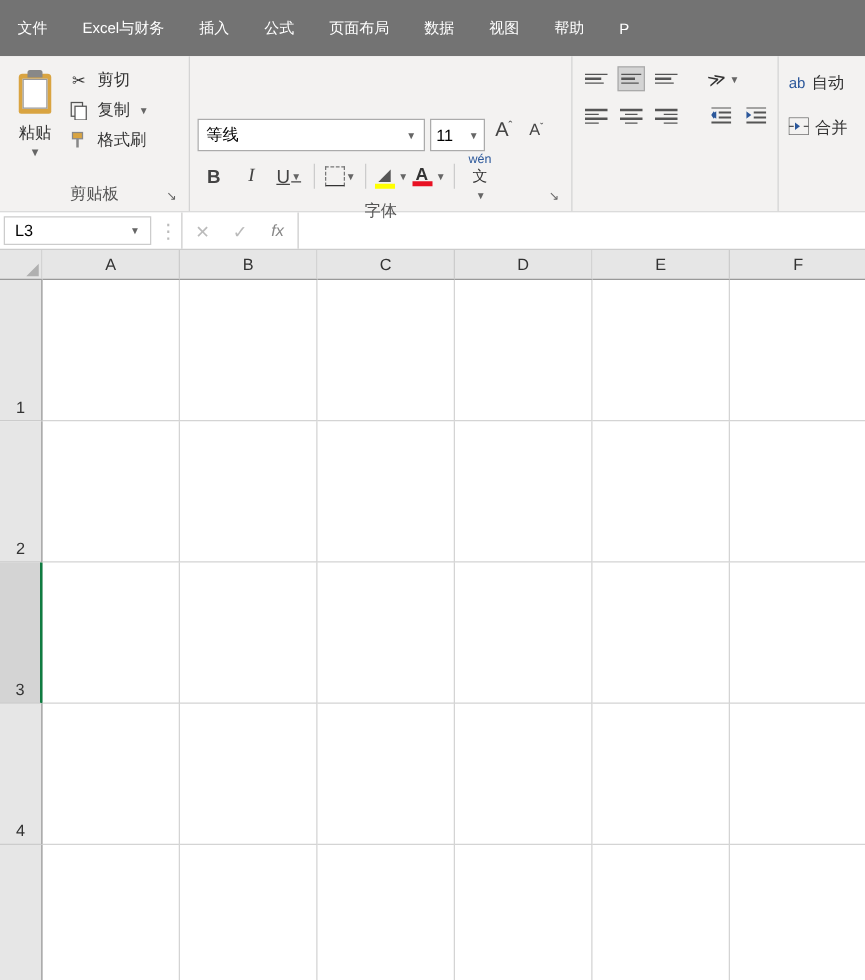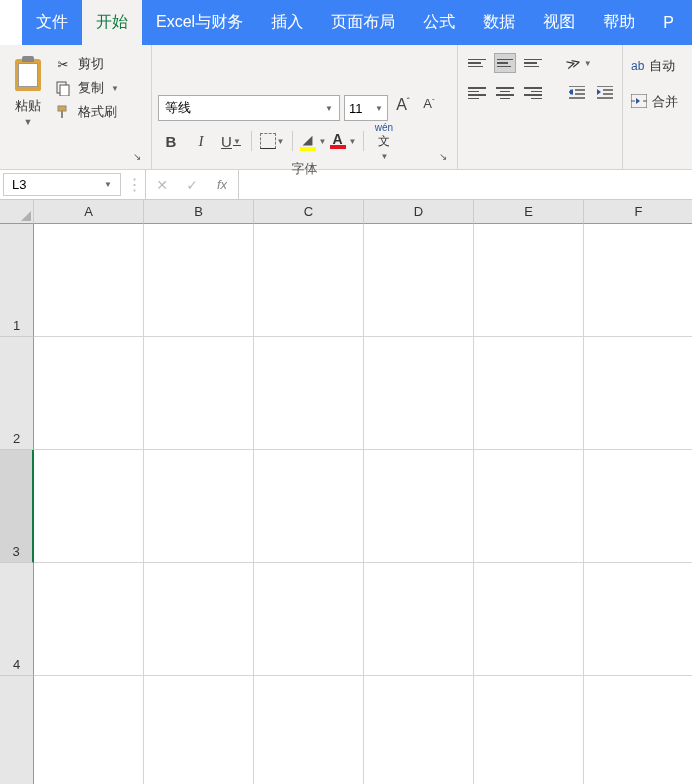--- a/index.html
+++ b/index.html
@@ -1,19 +1,19 @@
 <!DOCTYPE html>
 <html><head>
 <meta charset="utf-8">
 <style>
   * { box-sizing: border-box; margin: 0; padding: 0; font-family: "Microsoft YaHei", sans-serif; }
   body { background: #fff; overflow: hidden; width: 692px; height: 784px; }
   
   
-  .menubar { background: #3b82f6; height: 45px; display: flex; align-items: stretch; color: #fff; font-size: 16px; margin-left: 22px; }
+  .menubar { background: #737373; height: 45px; display: flex; align-items: stretch; color: #fff; font-size: 12px; }
   .menubar .tab { padding: 0 14px; display: flex; align-items: center; cursor: pointer; }
   .menubar .tab.active { background: #f3f2f1; color: #107c41; font-weight: 400; }
   
   
   .ribbon { background: #f3f2f1; height: 125px; display: flex; border-bottom: 1px solid #d4d4d4; }
   .group { border-right: 1px solid #d4d4d4; display: flex; flex-direction: column; position: relative; }
   .group-body { flex: 1; display: flex; padding: 4px 6px; align-items: flex-start; }
   .group-label { text-align: center; font-size: 13px; color: #555; padding: 3px 0 5px; position: relative; }
   .group-dialog { position: absolute; right: 4px; bottom: 4px; width: 14px; height: 14px; font-size: 10px; color: #666; }
   
@@ -86,25 +86,24 @@
   .row-h.sel { background: #d4d4d4; border-right: 2px solid #107c41; }
   .cells { position: absolute; left: 34px; top: 24px; }
   .cell-row { display: flex; }
   .cell { width: 110px; height: 113px; border-right: 1px solid #d4d4d4; border-bottom: 1px solid #d4d4d4; }
 </style>
 </head>
 <body>
 
 <div class="menubar">
   <div class="tab">文件</div>
-  <div class="tab active">开始</div>
   <div class="tab">Excel与财务</div>
   <div class="tab">插入</div>
+  <div class="tab">公式</div>
   <div class="tab">页面布局</div>
-  <div class="tab">公式</div>
   <div class="tab">数据</div>
   <div class="tab">视图</div>
   <div class="tab">帮助</div>
   <div class="tab">P</div>
 </div>
 
 <div class="ribbon">
 
   <div class="group" style="width:152px">
     <div class="group-body">
@@ -136,20 +135,21 @@
           <span class="clip-icon">
             <svg width="16" height="16" viewBox="0 0 16 16">
                 <rect x="3" y="2" width="8" height="5" fill="#d9a441" stroke="#888"></rect>
                 <rect x="6" y="7" width="2" height="7" fill="#888"></rect>
               </svg>
           </span>
           <span>格式刷</span>
         </div>
       </div>
     </div>
+    <div class="group-label">剪贴板</div>
     <div class="group-dialog">↘</div>
   </div>
 
   <div class="group">
     <div class="group-body font-body">
       <div class="font-row">
         <div class="font-name">
           <span>等线</span>
           <span class="drop-arrow">▼</span>
         </div>

